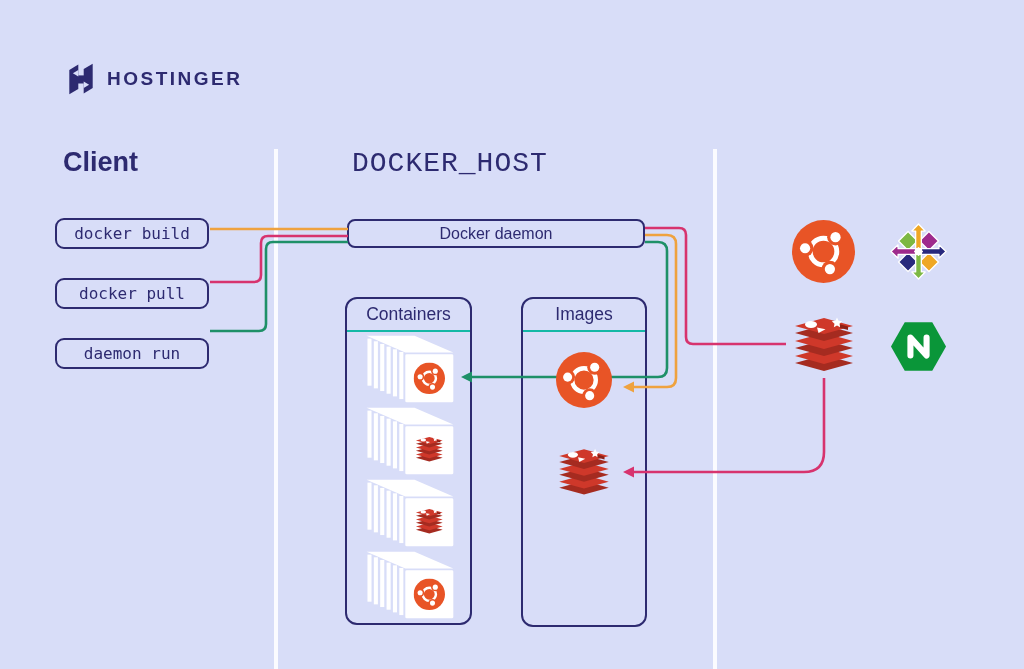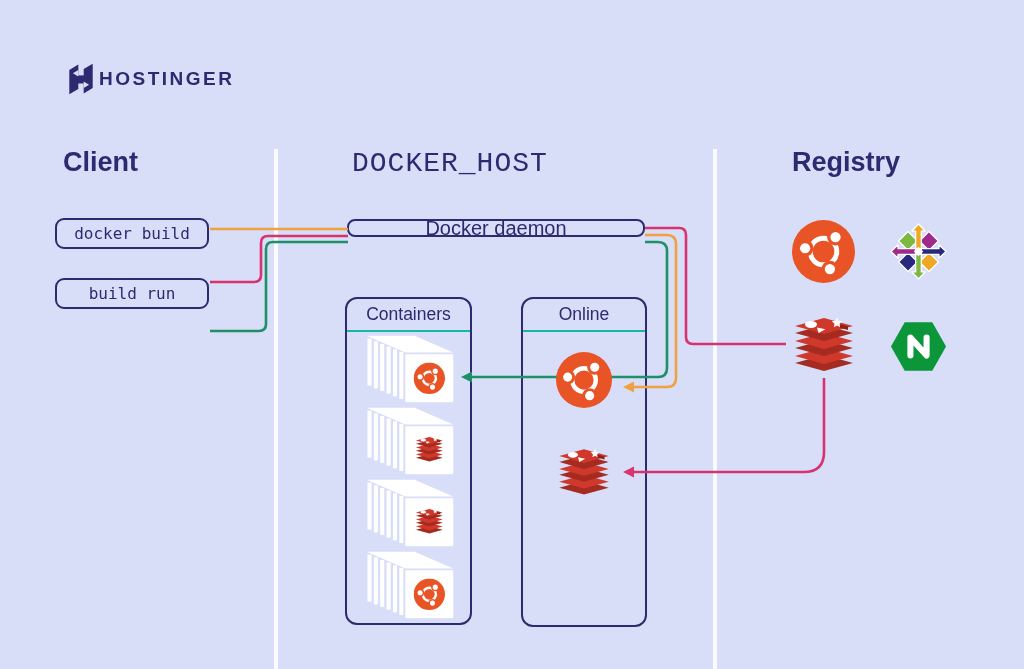--- a/index.html
+++ b/index.html
@@ -1,38 +1,38 @@
 <!DOCTYPE html>
 <html><head>
 <meta charset="utf-8">
 <style>
   html,body{margin:0;padding:0;}
   body{font-family:"Liberation Sans","DejaVu Sans",sans-serif;}
   .canvas{position:relative;width:1024px;height:669px;background:#d8ddf8;overflow:hidden;}
   
-  .brand{position:absolute;left:63px;top:60px;display:flex;align-items:center;gap:0;z-index:3;}
+  .brand{position:absolute;left:63px;top:60px;display:flex;align-items:center;gap:8px;z-index:3;}
   .brand-mark{width:36px;height:38px;}
   .brand-name{font-size:19px;font-weight:700;letter-spacing:2.5px;color:#2d2a70;}
   .tagline{position:absolute;right:72px;top:73px;font-size:19px;font-weight:700;color:#2d2a70;z-index:3;}
   
   .col-title{position:absolute;font-weight:700;font-size:27px;color:#2d2a70;z-index:3;}
   .col-client{left:63px;top:147px;}
   .col-host{left:352px;top:148px;font-family:Liberation Mono, monospace;font-weight:500;font-size:28px;letter-spacing:1px;}
   .col-registry{left:792px;top:147px;}
   
   .divider{position:absolute;top:149px;height:520px;width:4px;background:rgba(255,255,255,.88);z-index:0;}
   .divider-left{left:274px;}
   .divider-right{left:713px;}
   
   .client-commands{position:absolute;left:55px;top:218px;display:flex;flex-direction:column;gap:29px;z-index:2;}
   .cmd{width:154px;height:31px;border:2px solid #2d2a70;border-radius:9px;display:flex;align-items:center;justify-content:center;
        font-family:"DejaVu Sans Mono","Liberation Mono",monospace;font-size:16px;color:#2d2a70;box-sizing:border-box;}
   
-  .daemon{position:absolute;left:347px;top:219px;width:298px;height:18px;border:2px solid #2d2a70;border-radius:8px;
-          display:flex;align-items:center;justify-content:center;font-size:20px;color:#2d2a70;box-sizing:border-box;z-index:2;}
+  .daemon{position:absolute;left:347px;top:219px;width:298px;height:29px;border:2px solid #2d2a70;border-radius:8px;
+          display:flex;align-items:center;justify-content:center;font-size:16px;color:#2d2a70;box-sizing:border-box;z-index:2;}
   
   .frame{position:absolute;border:2px solid #2d2a70;border-radius:12px;box-sizing:border-box;z-index:1;}
   .containers-box{left:345px;top:297px;width:127px;height:328px;}
   .images-box{left:521px;top:297px;width:126px;height:330px;}
   .box-header{height:31px;border-bottom:2px solid #14b8a6;display:flex;align-items:center;justify-content:center;
               font-size:17.5px;color:#2d2a70;}
   .containers-list{position:absolute;left:345px;top:334px;width:127px;display:flex;flex-direction:column;align-items:center;z-index:10;}
   .crate{width:96px;height:72px;}
   .crate svg{width:100%;height:100%;display:block;}
   .images-list{position:absolute;left:521px;top:352px;width:126px;display:flex;flex-direction:column;align-items:center;gap:37px;z-index:10;}
@@ -122,30 +122,32 @@
       <path d="M23 30 L29 26.4 L23 22.8 Z" fill="#d8ddf8"></path>
     </svg>
     <span class="brand-name">HOSTINGER</span>
   </div>
 
   <div class="divider divider-left"></div>
   <div class="divider divider-right"></div>
 
   <div class="col-title col-client">Client</div>
   <div class="col-title col-host">DOCKER_HOST</div>
-  <div class="col-title col-registry">Registry</div>
 
   <div class="client-commands">
   <div class="cmd">
         <span class="cmd-text">docker build</span>
       </div>
 
-
   <div class="cmd">
-        <span class="cmd-text">build run</span>
+        <span class="cmd-text">docker pull</span>
+      </div>
+
+  <div class="cmd">
+        <span class="cmd-text">daemon run</span>
       </div>
 </div>
 
   <div class="daemon">
     <span>Docker daemon</span>
   </div>
 
   <div class="frame containers-box">
     <div class="box-header">Containers</div>
   </div>
@@ -173,21 +175,21 @@
 
   <div class="crate">
     <svg viewBox="0 0 104 78">
       <use href="#icon-crate"></use>
       <use class="crate-logo" href="#icon-ubuntu" x="57" y="31" width="34" height="34"></use>
     </svg>
   </div>
 </div>
 
   <div class="frame images-box">
-    <div class="box-header">Online</div>
+    <div class="box-header">Images</div>
   </div>
   <div class="images-list">
   <div class="logo ubuntu">
     <svg viewBox="0 0 64 64">
           <use href="#icon-ubuntu" width="64" height="64"></use>
         </svg>
   </div>
 
   <div class="logo redis">
     <svg viewBox="0 0 64 64">

